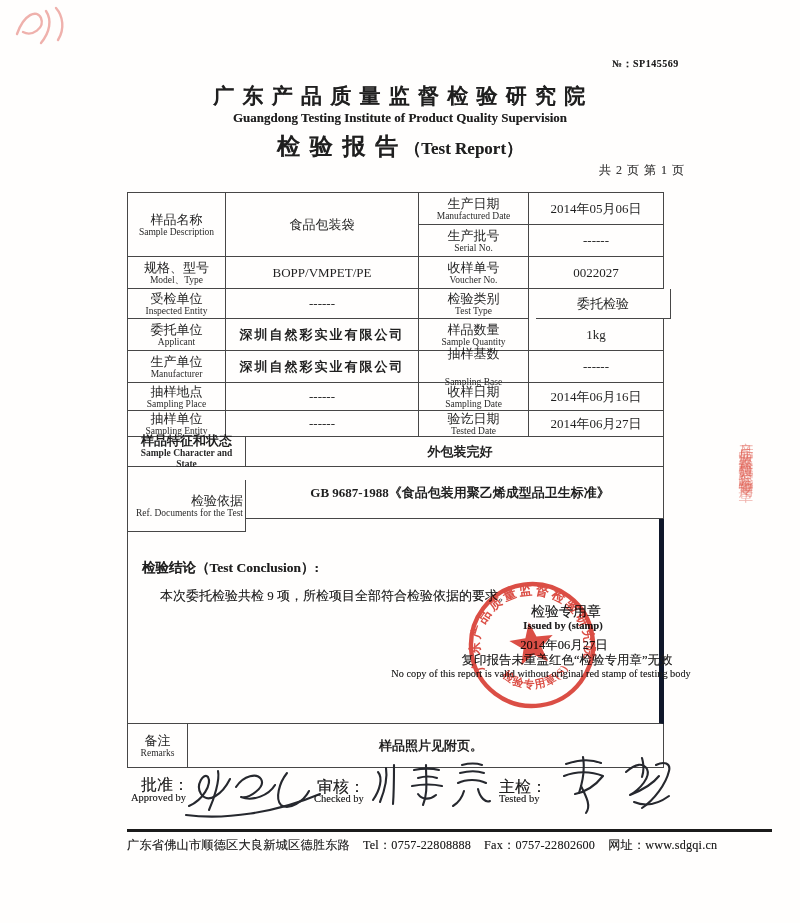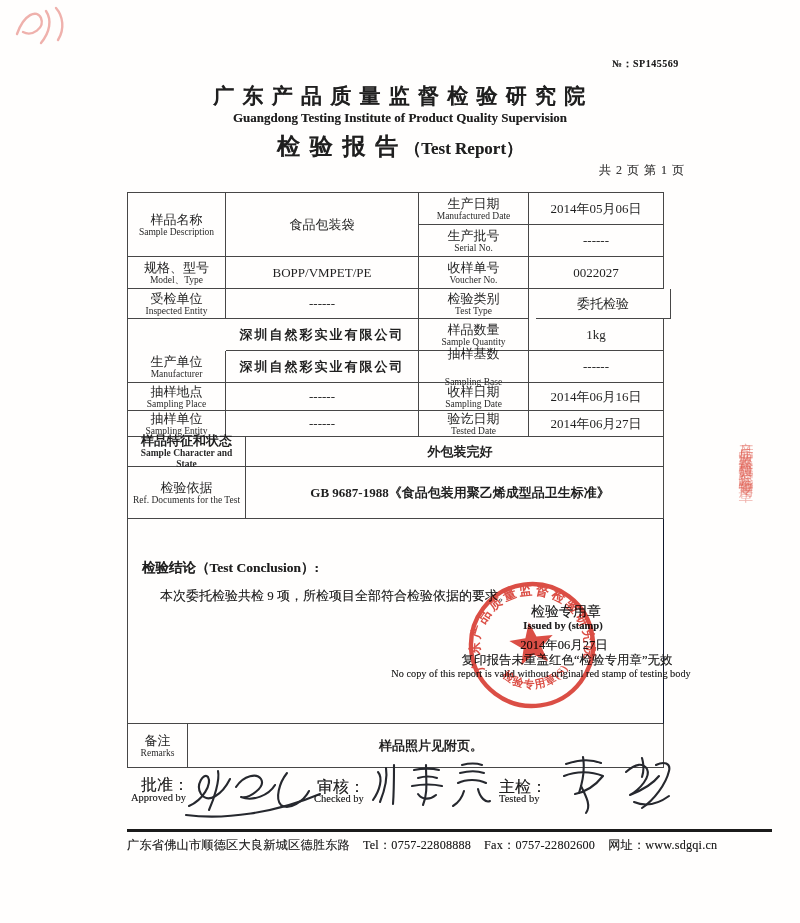--- a/index.html
+++ b/index.html
@@ -21,21 +21,21 @@
        border-top:1px solid #474747;border-left:1px solid #474747;}
   .cell{position:absolute;border-right:1px solid #474747;border-bottom:1px solid #474747;
         display:flex;flex-direction:column;align-items:center;justify-content:center;
         overflow:visible;padding:1px 2px;}
   .cell .zh{font-size:13px;line-height:15px;text-align:center;}
   .cell .en{font-size:9.5px;line-height:11px;text-align:center;color:#2a2a2a;}
   .val{font-size:13px;}
   .left-al{align-items:center;padding-left:13px;font-weight:bold;}
   
   #concl{position:absolute;left:0;top:326px;width:536px;height:205px;
-         border-right:1px solid #0f172a;border-bottom:1px solid #474747;overflow:visible;}
+         border-right:5px solid #0f172a;border-bottom:1px solid #474747;overflow:visible;}
   .concl-h{font-size:13.5px;font-weight:bold;}
   .concl-b{font-size:13px;}
   .stampline{white-space:nowrap;transform:translateX(-50%);}
   
   .siglab-zh{font-size:16px;}
   .siglab-en{font-size:10.5px;}
   .sig path{fill:none;stroke:#26282e;stroke-width:2.1;stroke-linecap:round;stroke-linejoin:round;}
   
   .rule{background:#1b1b1b;}
   .footer-text{font-size:12.2px;white-space:pre;letter-spacing:.2px;}
@@ -114,20 +114,24 @@
       <div class="val">------</div>
     </div>
     <div class="cell" style="left:291px;top:96px;width:110px;height:30px;">
       <div class="zh">检验类别</div>
       <div class="en">Test Type</div>
     </div>
     <div class="cell" style="left:408px;top:96px;width:135px;height:30px;">
       <div class="val">委托检验</div>
     </div>
 
+    <div class="cell" style="left:0;top:126px;width:98px;height:32px;">
+      <div class="zh">委托单位</div>
+      <div class="en">Applicant</div>
+    </div>
     <div class="cell" style="left:98px;top:126px;width:193px;height:32px;">
       <div class="val" style="letter-spacing:2px;font-weight:bold;">深圳自然彩实业有限公司</div>
     </div>
     <div class="cell" style="left:291px;top:126px;width:110px;height:32px;">
       <div class="zh">样品数量</div>
       <div class="en">Sample Quantity</div>
     </div>
     <div class="cell" style="left:401px;top:126px;width:135px;height:32px;">
       <div class="val">1kg</div>
     </div>
@@ -177,21 +181,21 @@
       <div class="val">2014年06月27日</div>
     </div>
 
     <div class="cell" style="left:0;top:244px;width:118px;height:30px;font-weight:bold;">
       <div class="zh">样品特征和状态</div>
       <div class="en">Sample Character and State</div>
     </div>
     <div class="cell left-al" style="left:118px;top:244px;width:418px;height:30px;">
       <div class="val">外包装完好</div>
     </div>
-    <div class="cell" style="left:0;top:274px;width:118px;height:52px;">
+    <div class="cell" style="left:0;top:287px;width:118px;height:52px;align-items:flex-end;">
       <div class="zh">检验依据</div>
       <div class="en">Ref. Documents for the Test</div>
     </div>
     <div class="cell left-al" style="left:118px;top:274px;width:418px;height:52px;">
       <div class="val">GB 9687-1988《食品包装用聚乙烯成型品卫生标准》</div>
     </div>
 
     <div id="concl">
       <div class="abs concl-h fuzz" style="left:14px;top:40px;">检验结论（Test Conclusion）:</div>
       <div class="abs concl-b fuzz" style="left:32px;top:68px;">本次委托检验共检 9 项，所检项目全部符合检验依据的要求。</div>

